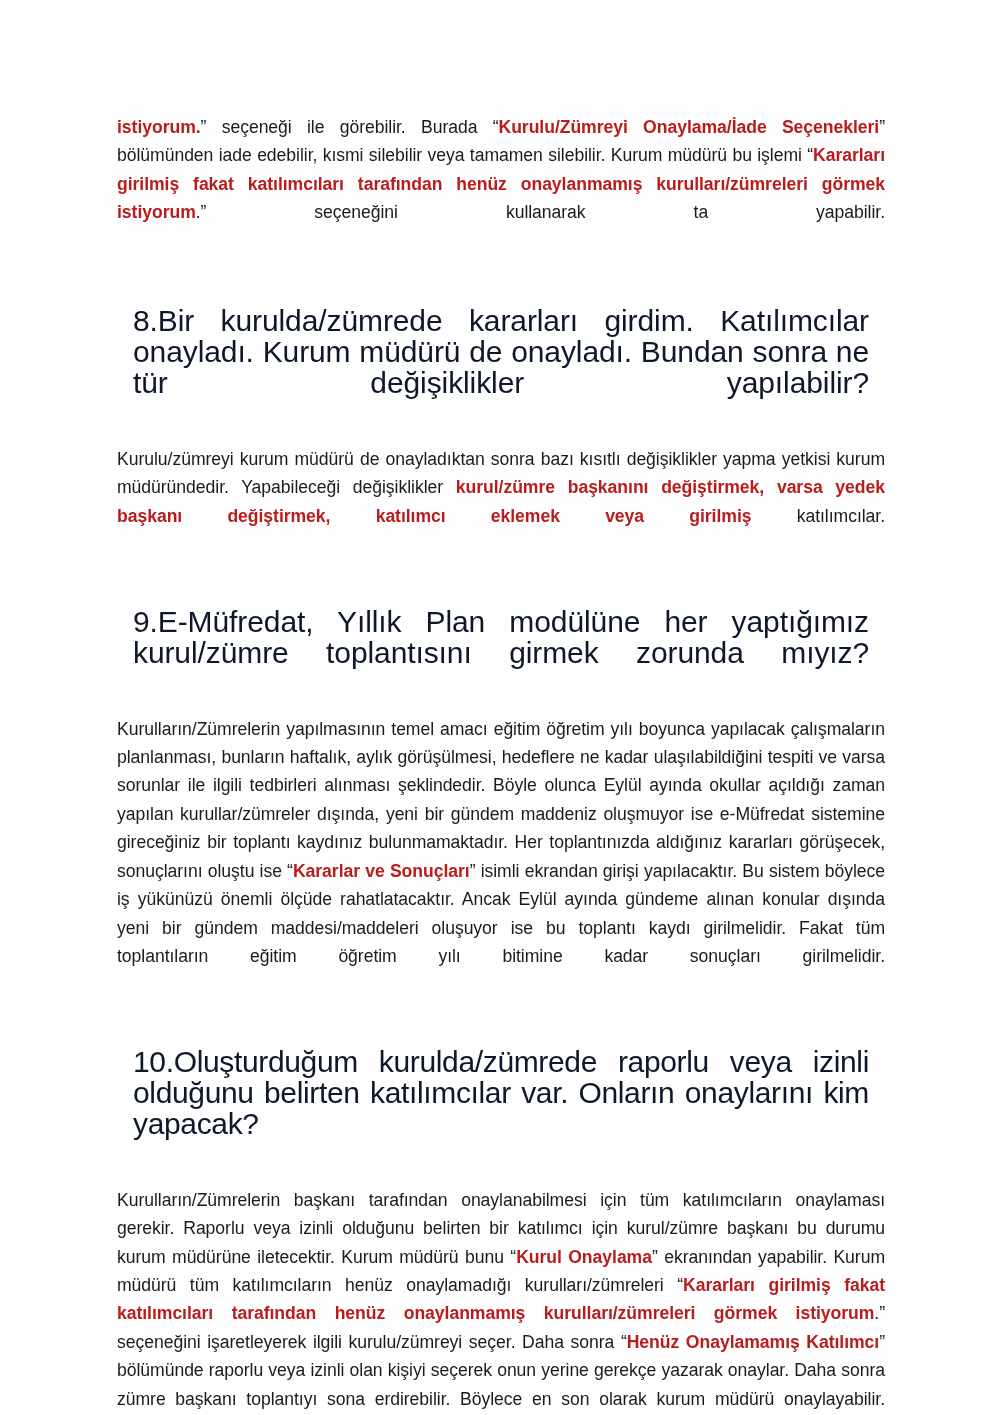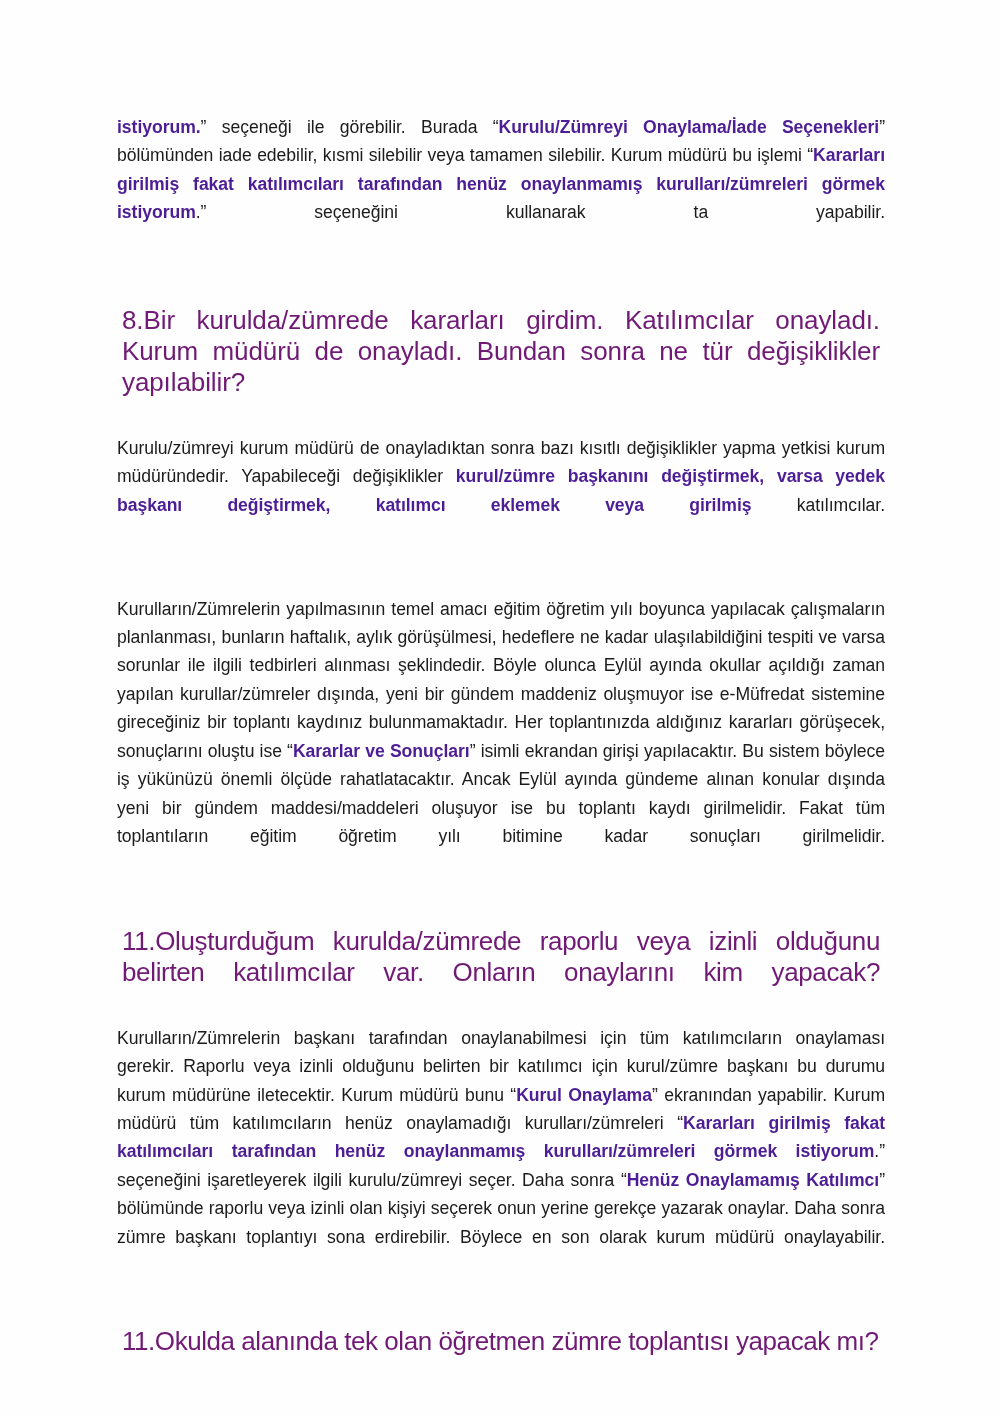--- a/index.html
+++ b/index.html
@@ -37,30 +37,30 @@
     text-align: justify;
     text-justify: inter-word;
     color: #1b1b1b;
     letter-spacing: -0.05px;
     word-spacing: 0px;
     hyphens: none;
   }
   p.body-par b,
   p.body-par strong {
     font-weight: bold;
-    color: #4c1d95;
+    color: #b91c1c;
   }
 
   
   h2.q-heading {
-    margin: 5px;
-    font-size: 26px;
+    margin: 16px;
+    font-size: 30px;
     line-height: 31px;
     font-weight: normal;
-    color: #701a75;
+    color: #0f172a;
     text-align: justify;
     text-justify: inter-word;
     letter-spacing: -0.1px;
   }
   h2.q-heading.tight {
     letter-spacing: -0.35px;
   }
   h2.q-heading.noj {
     text-align: left;
     letter-spacing: -0.45px;
@@ -98,25 +98,26 @@
   <div class="content">
 
     <p class="body-par intro-par"><b>istiyorum.</b><span>” seçeneği ile görebilir. Burada “</span><b>Kurulu/Zümreyi Onaylama/İade Seçenekleri</b><span>” bölümünden iade edebilir, kısmi silebilir veya tamamen silebilir. Kurum müdürü bu işlemi “</span><b>Kararları girilmiş fakat katılımcıları tarafından henüz onaylanmamış kurulları/zümreleri görmek istiyorum</b><span>.” seçeneğini kullanarak ta yapabilir.</span></p>
 
     <section class="qa first-gap">
       <h2 class="q-heading">8.Bir kurulda/zümrede kararları girdim. Katılımcılar onayladı. Kurum müdürü de onayladı. Bundan sonra ne tür değişiklikler yapılabilir?</h2>
       <p class="body-par"><span>Kurulu/zümreyi kurum müdürü de onayladıktan sonra bazı kısıtlı değişiklikler yapma yetkisi kurum müdüründedir. Yapabileceği değişiklikler </span><b>kurul/zümre başkanını değiştirmek, varsa yedek başkanı değiştirmek, katılımcı eklemek veya girilmiş</b><span> katılımcılar.</span></p>
     </section>
 
     <section class="qa">
+      <h2 class="q-heading">9.E-Müfredat, Yıllık Plan modülüne her yaptığımız kurul/zümre toplantısını girmek zorunda mıyız?</h2>
       <p class="body-par"><span>Kurulların/Zümrelerin yapılmasının temel amacı eğitim öğretim yılı boyunca yapılacak çalışmaların planlanması, bunların haftalık, aylık görüşülmesi, hedeflere ne kadar ulaşılabildiğini tespiti ve varsa sorunlar ile ilgili tedbirleri alınması şeklindedir. Böyle olunca Eylül ayında okullar açıldığı zaman yapılan kurullar/zümreler dışında, yeni bir gündem maddeniz oluşmuyor ise e-Müfredat sistemine gireceğiniz bir toplantı kaydınız bulunmamaktadır. Her toplantınızda aldığınız kararları görüşecek, sonuçlarını oluştu ise “</span><b>Kararlar ve Sonuçları</b><span>” isimli ekrandan girişi yapılacaktır. Bu sistem böylece iş yükünüzü önemli ölçüde rahatlatacaktır. Ancak Eylül ayında gündeme alınan konular dışında yeni bir gündem maddesi/maddeleri oluşuyor ise bu toplantı kaydı girilmelidir. Fakat tüm toplantıların eğitim öğretim yılı bitimine kadar sonuçları girilmelidir.</span></p>
     </section>
 
     <section class="qa">
-      <h2 class="q-heading tight">11.Oluşturduğum kurulda/zümrede raporlu veya izinli olduğunu belirten katılımcılar var. Onların onaylarını kim yapacak?</h2>
+      <h2 class="q-heading tight">10.Oluşturduğum kurulda/zümrede raporlu veya izinli olduğunu belirten katılımcılar var. Onların onaylarını kim yapacak?</h2>
       <p class="body-par"><span>Kurulların/Zümrelerin başkanı tarafından onaylanabilmesi için tüm katılımcıların onaylaması gerekir. Raporlu veya izinli olduğunu belirten bir katılımcı için kurul/zümre başkanı bu durumu kurum müdürüne iletecektir. Kurum müdürü bunu “</span><b>Kurul Onaylama</b><span>” ekranından yapabilir. Kurum müdürü tüm katılımcıların henüz onaylamadığı kurulları/zümreleri “</span><b>Kararları girilmiş fakat katılımcıları tarafından henüz onaylanmamış kurulları/zümreleri görmek istiyorum</b><span>.” seçeneğini işaretleyerek ilgili kurulu/zümreyi seçer. Daha sonra “</span><b>Henüz Onaylamamış Katılımcı</b><span>” bölümünde raporlu veya izinli olan kişiyi seçerek onun yerine gerekçe yazarak onaylar. Daha sonra zümre başkanı toplantıyı sona erdirebilir. Böylece en son olarak kurum müdürü onaylayabilir.</span></p>
     </section>
 
     <section class="qa">
       <h2 class="q-heading noj">11.Okulda alanında tek olan öğretmen zümre toplantısı yapacak mı?</h2>
 
     </section>
 
   </div>
 </div>

